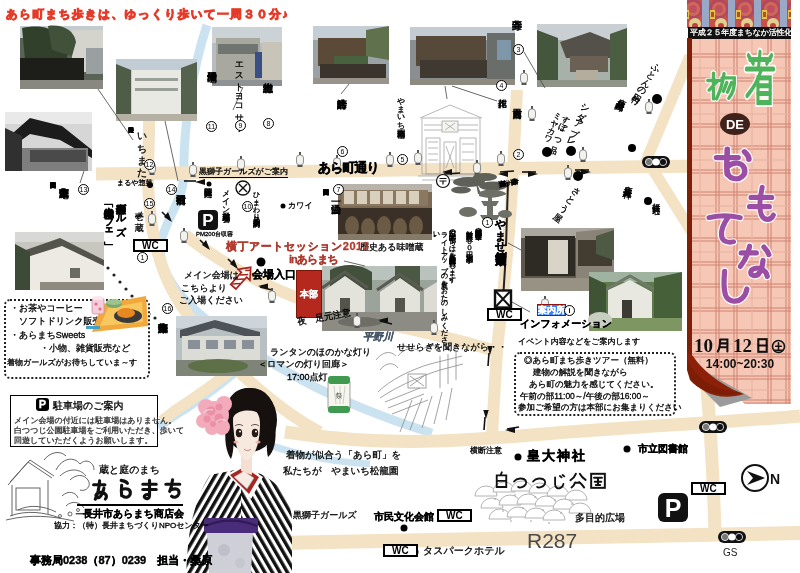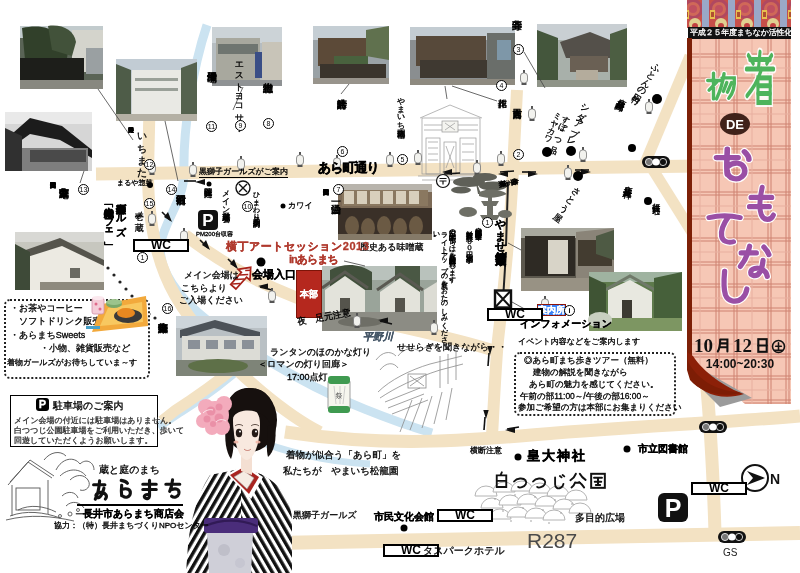--- a/index.html
+++ b/index.html
@@ -1,19 +1,19 @@
 <!DOCTYPE html>
 <html><head><meta charset="utf-8"><style>
 html,body{margin:0;padding:0;background:#fff}
 #c{position:relative;width:800px;height:573px;overflow:hidden;font-family:"Liberation Sans",sans-serif;background:#fff}
 #c svg.base{position:absolute;left:0;top:0}
 .t{position:absolute;color:#000;font-size:9px;line-height:1.15;white-space:nowrap;-webkit-text-stroke:0.3px currentColor}
 .v{writing-mode:vertical-rl;text-orientation:upright;letter-spacing:0px}
 .cn{position:absolute;width:9px;height:9px;border:1px solid #000;border-radius:50%;font-size:7px;line-height:9px;text-align:center;color:#000;background:#fff}
-.wc{position:absolute;border:2px solid #000;background:#fff;color:#000;font-weight:bold;font-size:12px;line-height:9px;padding:0 16px;letter-spacing:0}
+.wc{position:absolute;border:2px solid #000;background:#fff;color:#000;font-weight:bold;font-size:10px;line-height:9px;padding:0 7px;letter-spacing:0}
 </style></head><body>
 <div id="c">
 <svg class="base" width="800" height="573" viewBox="0 0 800 573">
 <defs>
 <pattern id="plaid" width="52" height="46" patternUnits="userSpaceOnUse">
  <rect width="52" height="46" fill="#f6c7b5"></rect>
  <g stroke="#cf8270" stroke-width="1">
   <line x1="6" y1="0" x2="6" y2="46"></line>
             <line x1="9" y1="0" x2="9" y2="46"></line>
   <line x1="40" y1="0" x2="40" y2="46"></line>
@@ -762,20 +762,21 @@
           <rect x="12" y="10" width="76" height="78"></rect>
           <path d="M28,32 H72 M50,32 V72 M32,54 H68 M38,72 H62"></path>
         </g>
 </g>
 
 <text x="527" y="548" font-size="21" fill="#4a4a4a" font-family="Liberation Sans">R287</text>
 
 <text x="723" y="556" font-size="10" fill="#222" font-family="Liberation Sans">GS</text>
 </svg>
 
+<div class="t" style="left:6px;top:8px;font-size:11.5px;font-weight:bold;color:#e63a28;letter-spacing:1.5px;-webkit-text-stroke:1px #e63a28">あら町まち歩きは、ゆっくり歩いて一周３０分♪</div>
 
 <div class="t v" style="left:127px;top:122px;font-size:6px">特選呉服</div>
 <div class="t v" style="left:136px;top:126px;font-size:10px">いちまた</div>
 <div class="cn" style="left:144px;top:159px">12</div>
 
 <div class="t v" style="left:206px;top:64px;font-size:10px">横澤健平宅</div>
 <div class="cn" style="left:206px;top:121px">11</div>
 
 <div class="t v" style="left:234px;top:56px;font-size:9px">エストヨコサワ</div>
 <div class="cn" style="left:235px;top:120px">9</div>
@@ -914,20 +915,21 @@
 <div class="t" style="left:14px;top:436px;font-size:8px;color:#333">回遊していただくようお願いします。</div>
 
 <div class="t" style="left:99px;top:464px;font-size:10px;font-weight:normal">蔵と庭のまち</div>
 
 <div class="t" style="left:77px;top:504px;width:106px;border-top:2px solid #000"></div>
 
 <div class="t" style="left:76px;top:508px;font-size:10px;font-weight:bold">─長井市あらまち商店会</div>
 
 <div class="t" style="left:54px;top:521px;font-size:8px">協力：（特）長井まちづくりNPOセンター</div>
 
+<div class="t" style="left:30px;top:554px;font-size:11px;font-weight:bold;-webkit-text-stroke:0.4px #000">事務局0238（87）0239　担当・桑原</div>
 
 <div class="t" style="left:286px;top:450px;font-size:9.5px">着物が似合う「あら町」を</div>
 <div class="t" style="left:283px;top:466px;font-size:9.5px">私たちが　やまいち松龍園</div>
 
 <div class="t" style="left:293px;top:510px;font-size:9px">黒獅子ガールズ</div>
 
 <div class="t" style="left:374px;top:511px;font-size:10px;font-weight:bold">市民文化会館</div>
 <div class="wc" style="left:437px;top:509px">WC</div>
 <div class="wc" style="left:383px;top:544px">WC</div>
 

